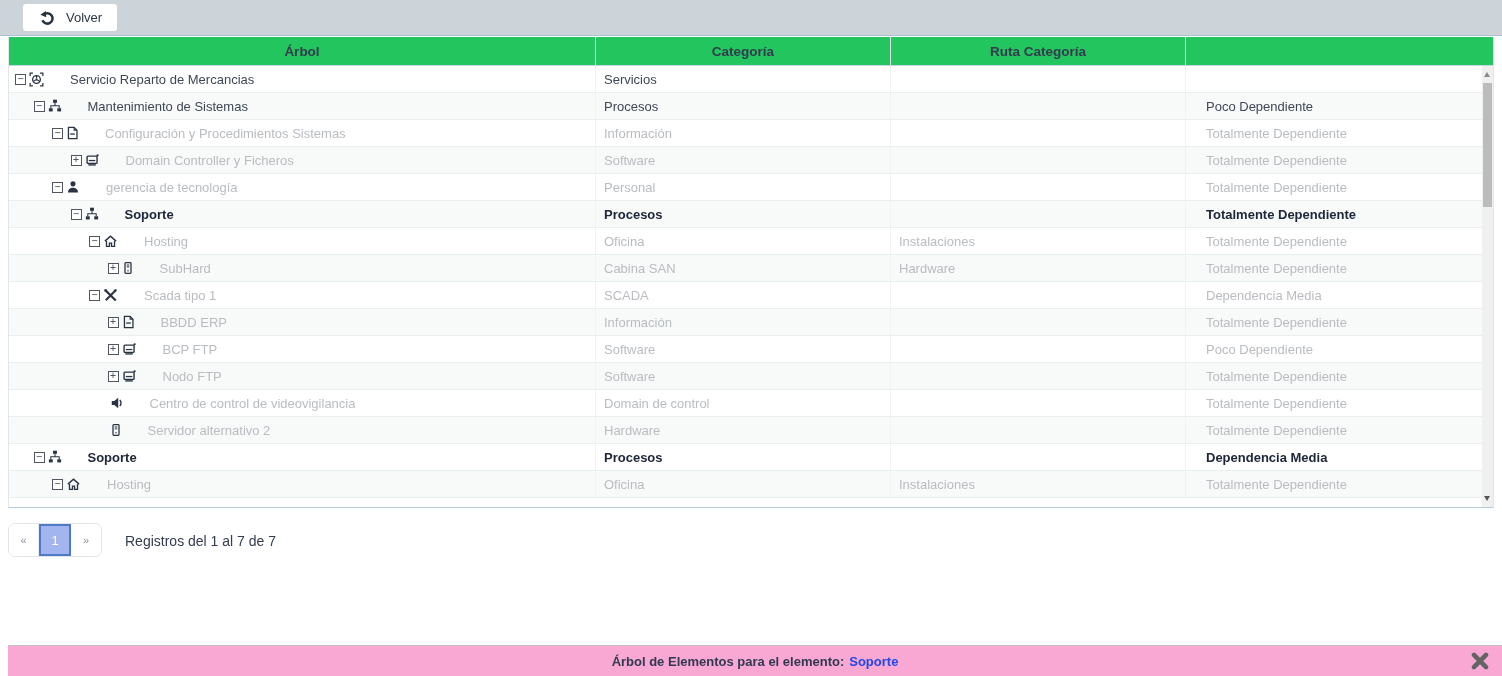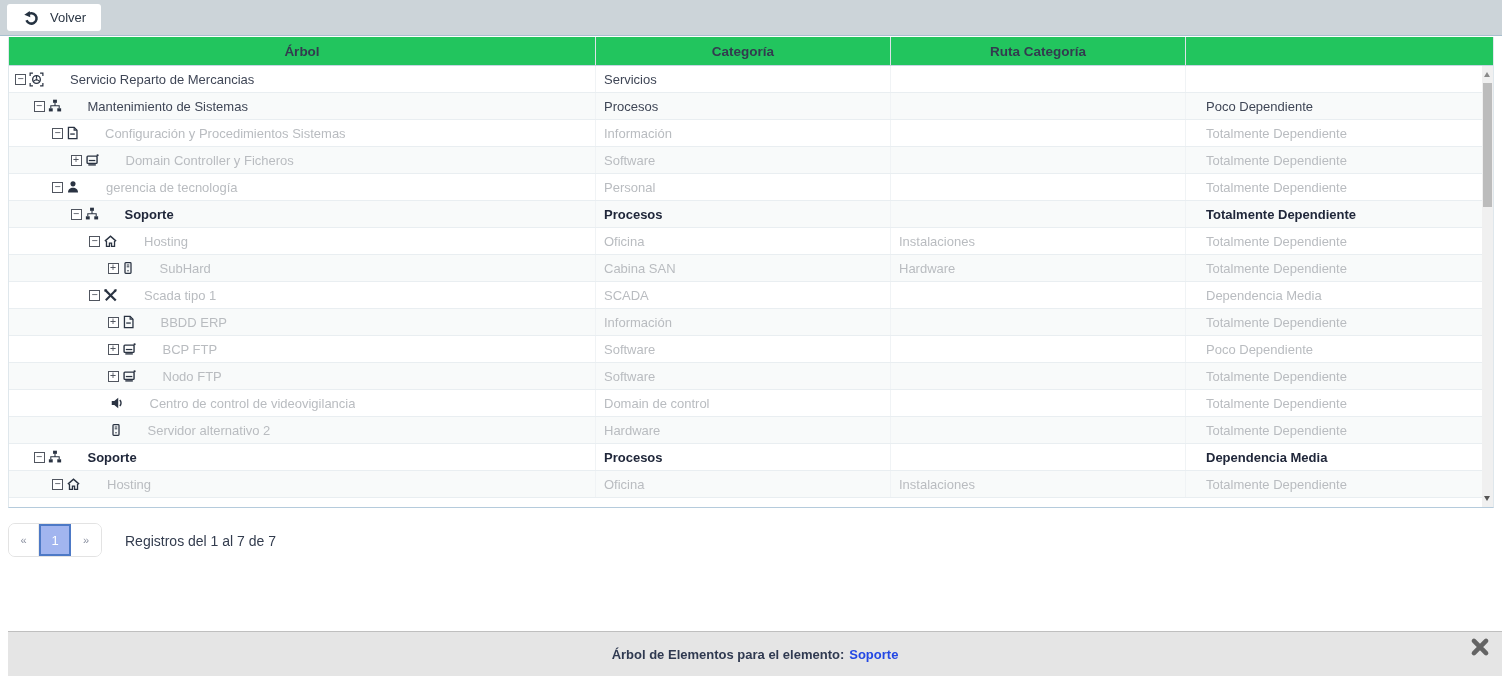--- a/index.html
+++ b/index.html
@@ -4,21 +4,21 @@
 <style>
   * { margin:0; padding:0; box-sizing:border-box; }
   html,body { background:#fff; }
   .screen {
     width:1502px; height:676px; position:relative; overflow:hidden;
     background:#fff; font-family:"Liberation Sans", sans-serif;
   }
   
   .topbar {
     height:36px; background:#ccd4d9; border-bottom:1px solid #a9c0cf;
-    display:flex; align-items:center; padding-left:7px;
+    display:flex; align-items:center; padding-left:23px;
   }
   .back-btn {
     display:flex; align-items:center; gap:10px; background:#fff; border:none;
     border-radius:3px; height:27px; padding:0 15px; font-size:13px; color:#2b3644;
     font-family:inherit; cursor:pointer;
   }
   .back-btn svg { display:block; }
   
   .table-wrap {
     margin:1px 8px 0 8px; border-left:1px solid #dfe7ec; border-right:1px solid #dfe7ec;
@@ -72,21 +72,21 @@
     font-size:11px; color:#8a90a0; background:#fff; border:none; border-right:1px solid #ececec;
     font-family:inherit; cursor:pointer;
   }
   .page-btn:last-child { border-right:none; }
   .page-btn.active {
     width:32px; background:#a2b5ef; border:2px solid #4d79c6; color:#fff; font-size:13px;
   }
   .pager-info { position:absolute; left:125px; top:533px; font-size:14px; color:#333c4e; }
   
   .footer {
-    position:absolute; left:8px; right:0; bottom:0; height:45px; background:#e5e5e5;
+    position:absolute; left:8px; right:0; bottom:0; height:31px; background:#f9a8d4;
     border-top:1px solid #bfbfbf; display:flex; align-items:center; justify-content:center;
     font-size:13px; font-weight:bold; color:#2f3950;
   }
   .footer .el-link { color:#2347e4; margin-left:5px; cursor:pointer; }
   .close-btn { position:absolute; right:11px; top:4px; color:#646464; cursor:pointer; background:none; border:none; }
   .close-btn svg { display:block; }
 </style>
 </head>
 <body>
 

